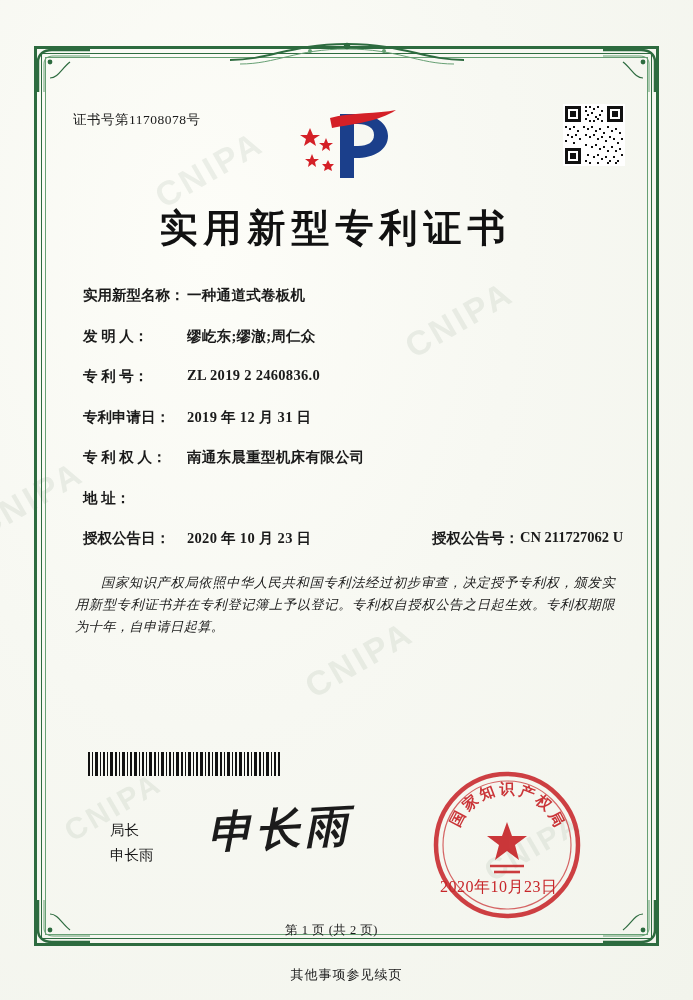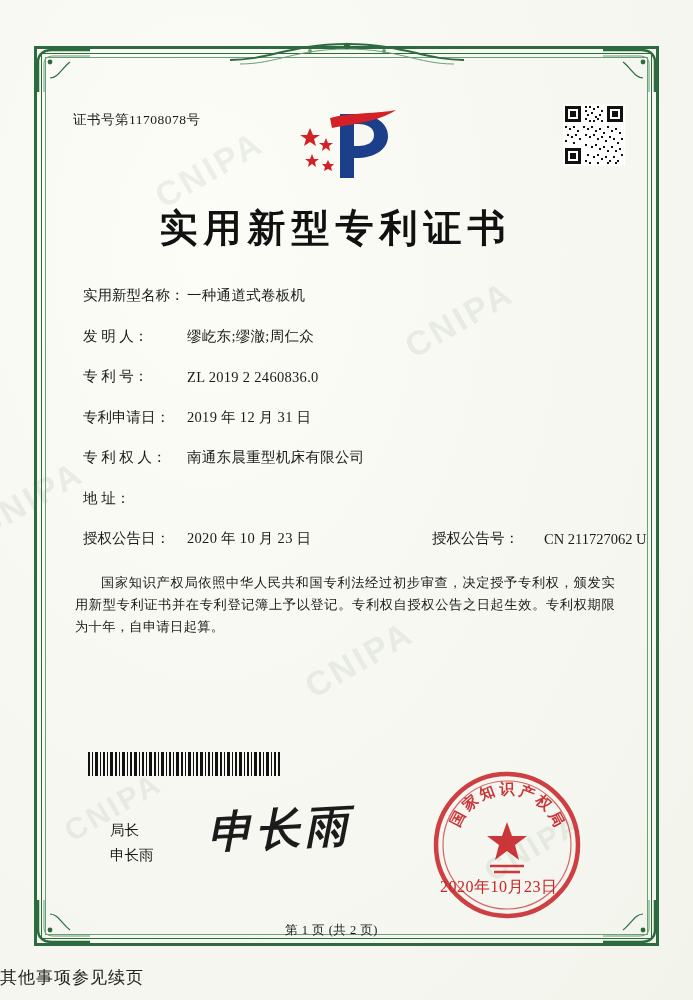--- a/index.html
+++ b/index.html
@@ -120,50 +120,52 @@
 
   
   .fields {
     position: absolute;
     left: 83px; top: 286px;
     width: 540px;
     font-size: 14.5px;
   }
   .field-row {
     display: flex;
-    align-items: flex-end;
+    align-items: flex-start;
     margin-bottom: 21.5px;
     white-space: nowrap;
+    font-weight: bold;
   }
   .field-label {
     width: 104px;
     flex: 0 0 104px;
     letter-spacing: 0px;
   }
   .field-value {
     flex: 1 1 auto;
     letter-spacing: 0.3px;
   }
   .field-row.dual .field-value { flex: 0 0 auto; width: 245px; }
   .field-label2 {
     width: 88px;
     flex: 0 0 88px;
   }
-  .field-value2 { flex: 1 1 auto; margin-left: 24px; }
+  .field-value2 { flex: 1 1 auto; }
 
   
   .para {
     position: absolute;
     left: 75px;
     width: 540px;
     font-size: 13.2px;
     line-height: 22px;
     text-align: justify;
     text-indent: 26px;
     letter-spacing: 0.4px;
+    font-style: italic;
   }
   .para1 { top: 572px; }
   .para2 { top: 644px; }
 
   
   .barcode {
     position: absolute;
     left: 88px; top: 752px;
     width: 192px; height: 24px;
   }
@@ -210,21 +212,22 @@
     left: 0; top: 922px;
     width: 663px;
     text-align: center;
     font-size: 12.5px;
     letter-spacing: 0.5px;
   }
   .outside-note {
     position: absolute;
     left: 0; top: 966px;
     width: 693px;
-    font-size: 17px;
+    text-align: center;
+    font-size: 13px;
     letter-spacing: 1px;
     color: #222;
   }
 </style>
 </head>
 <body>
 
 <div id="certificate">
 
   <div class="watermark wm1">CNIPA</div>

